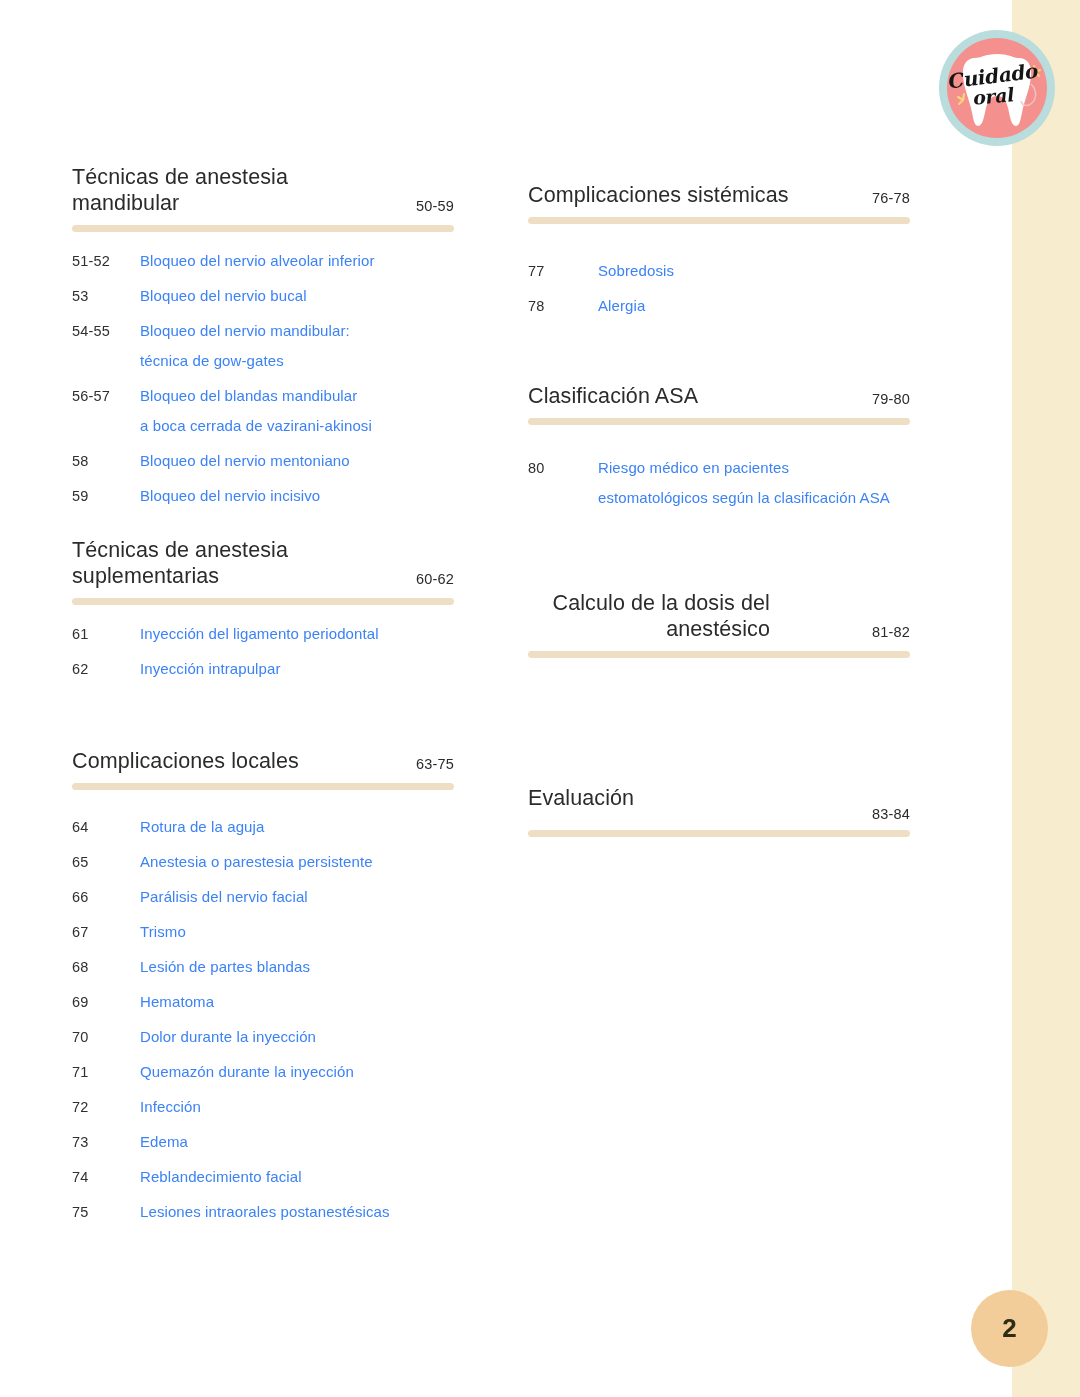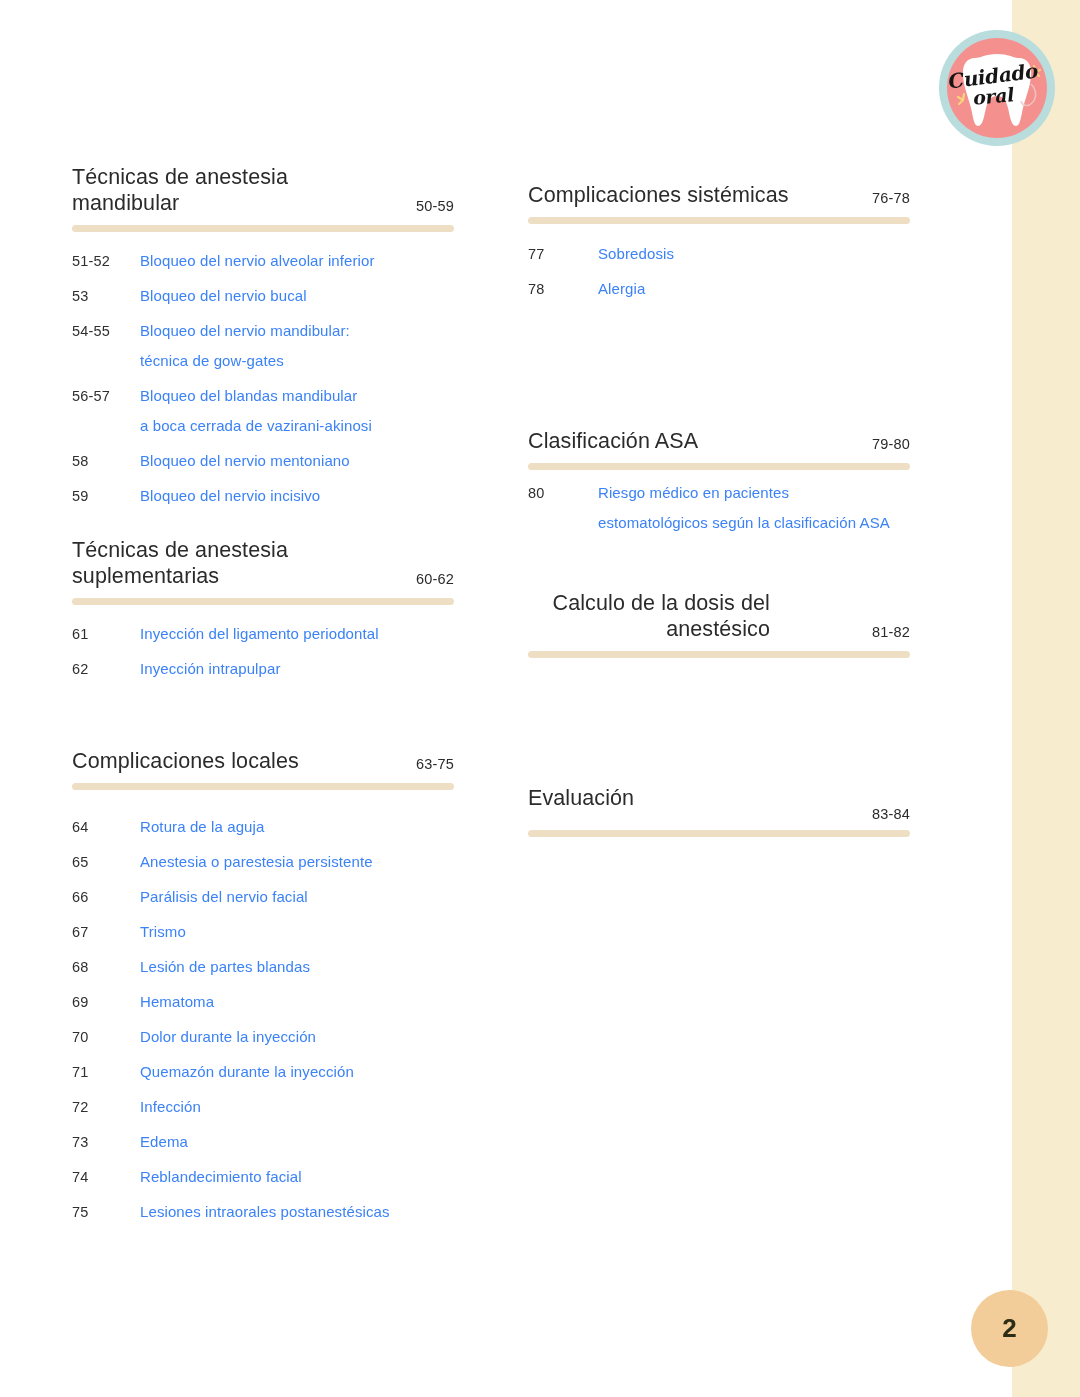--- a/index.html
+++ b/index.html
@@ -315,39 +315,39 @@
   </div>
 
   <div class="col col-right">
 
     <div class="section" style="top:182px;">
       <div class="sec-head">
         <h2 class="sec-title" style="max-width:280px;">Complicaciones sistémicas</h2>
         <span class="sec-pages">76-78</span>
       </div>
       <div class="sec-rule"></div>
-      <div class="entries" style="margin-top:15px;">
+      <div class="entries" style="margin-top:32px;">
         <div class="entry">
           <span class="entry-num">77</span>
           <span class="entry-label">Sobredosis</span>
         </div>
         <div class="entry">
           <span class="entry-num">78</span>
           <span class="entry-label">Alergia</span>
         </div>
       </div>
     </div>
 
-    <div class="section" style="top:428px;">
+    <div class="section" style="top:383px;">
       <div class="sec-head">
         <h2 class="sec-title" style="max-width:250px;">Clasificación ASA</h2>
         <span class="sec-pages">79-80</span>
       </div>
       <div class="sec-rule"></div>
-      <div class="entries" style="margin-top:8px;">
+      <div class="entries" style="margin-top:28px;">
         <div class="entry">
           <span class="entry-num">80</span>
           <span class="entry-label"><span>Riesgo médico en pacientes</span><span class="cont">estomatológicos según la clasificación ASA</span></span>
         </div>
       </div>
     </div>
 
     <div class="section" style="top:590px;">
       <div class="sec-head">
         <h2 class="sec-title" style="max-width:242px;text-align:right;">Calculo de la dosis del anestésico</h2>

